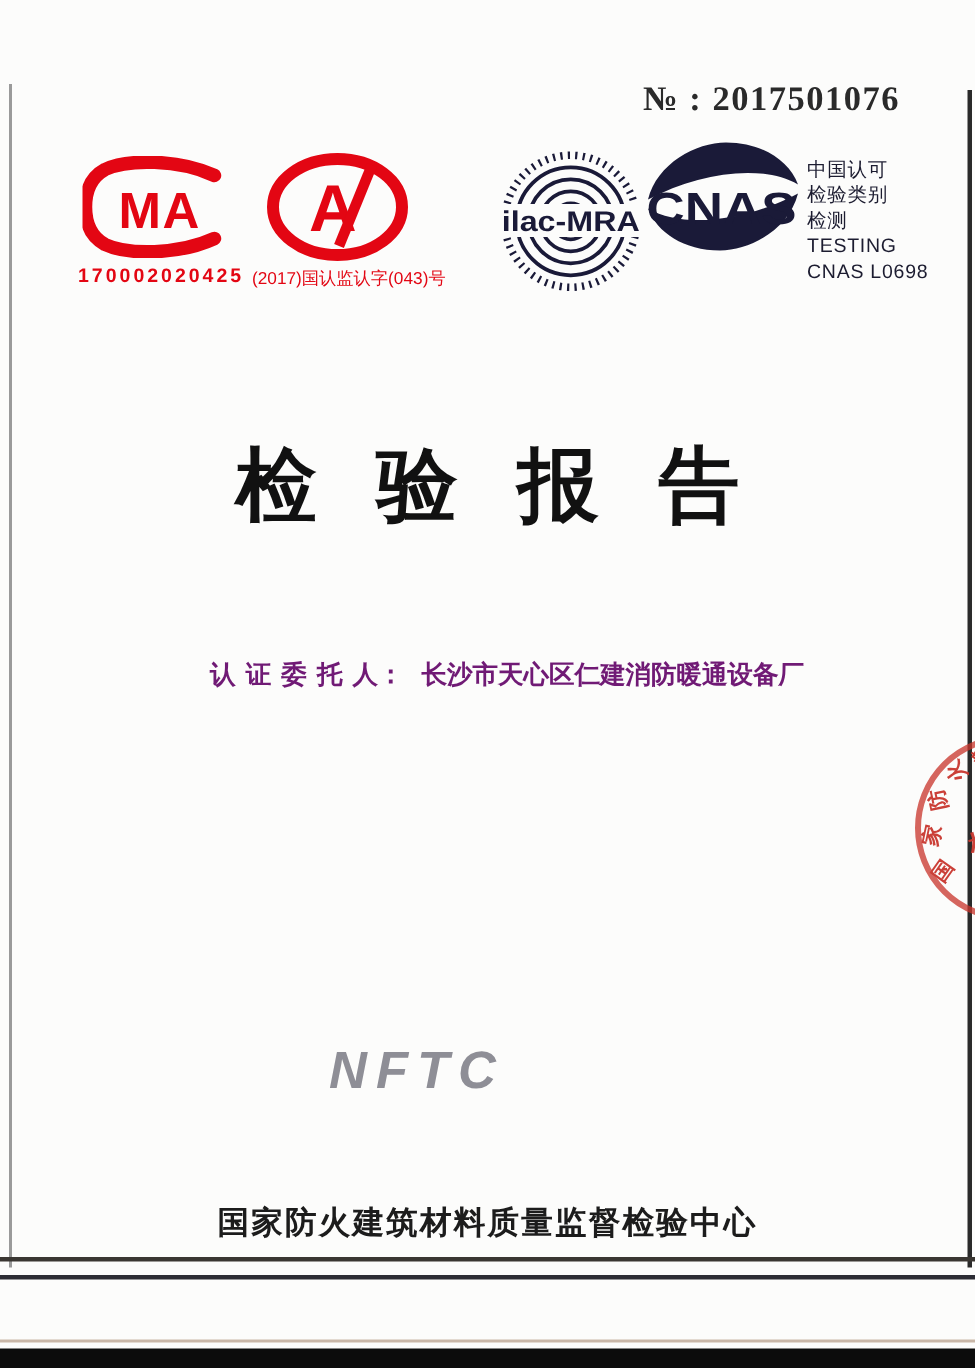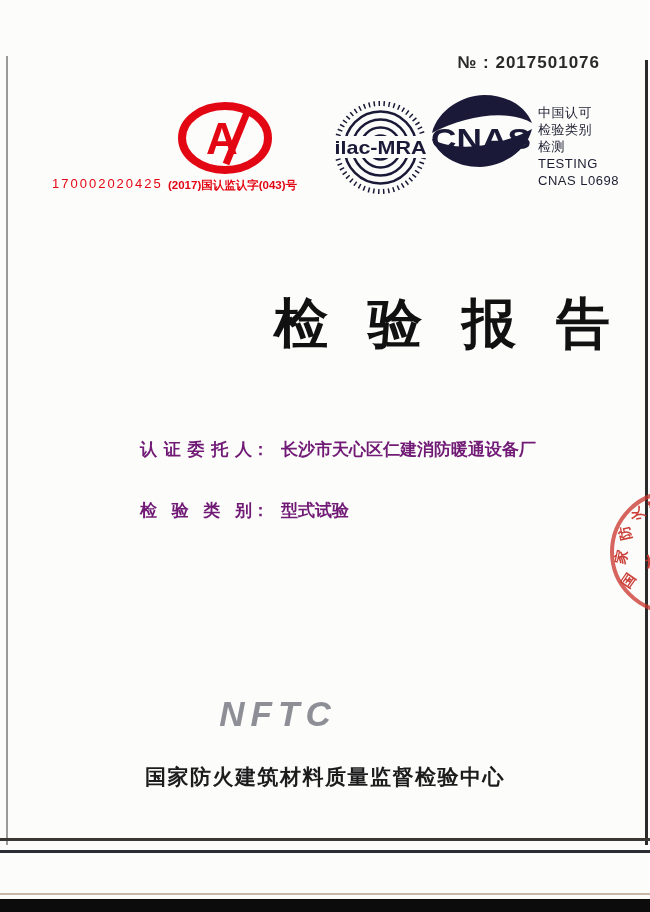--- a/index.html
+++ b/index.html
@@ -10,50 +10,50 @@
     color:#1d1d1d;
   }
   
   .edge-left{position:absolute;left:6px;top:56px;width:2px;height:789px;background:#9a9a9a;}
   .edge-right{position:absolute;left:645px;top:60px;width:3px;height:785px;background:#2a2a2a;}
   .rule-a{position:absolute;left:0;top:838px;width:650px;height:3px;background:#3a3632;}
   .rule-b{position:absolute;left:0;top:850px;width:650px;height:3px;background:#2c2c34;}
   .rule-c{position:absolute;left:0;top:893px;width:650px;height:2px;background:#c9b7a8;}
   .strip-bottom{position:absolute;left:0;top:899px;width:650px;height:13px;background:#0c0c0c;}
 
-  .report-no{position:absolute;top:53px;right:50px;font-size:17px;font-weight:600;letter-spacing:1px;color:#2a2a2a;}
+  .report-no{position:absolute;top:53px;right:50px;font-size:23px;font-weight:600;letter-spacing:1px;color:#2a2a2a;font-family:Liberation Serif, serif;}
 
   
   .cma-logo{position:absolute;left:55px;top:104px;}
   .cma-number{position:absolute;left:52px;top:176px;width:102px;text-align:left;
-    color:#e30613;font-size:13px;font-weight:normal;letter-spacing:2px;}
+    color:#e30613;font-size:13px;font-weight:bold;letter-spacing:2px;}
   .cal-logo{position:absolute;left:178px;top:102px;}
   .cal-caption{position:absolute;left:168px;top:178px;width:112px;text-align:right;
-    color:#e30613;font-size:11.5px;font-weight:bold;white-space:nowrap;}
+    color:#e30613;font-size:11.5px;font-weight:normal;white-space:nowrap;}
   .ilac-logo{position:absolute;left:333px;top:100px;}
   .cnas-logo{position:absolute;left:430px;top:92px;}
   .cnas-caption{position:absolute;left:538px;top:104px;font-size:13px;font-weight:normal;
     line-height:17px;color:#1c1c30;letter-spacing:0.5px;}
 
   
-  .title{position:absolute;left:0;top:288px;width:650px;text-align:right;
+  .title{position:absolute;left:0;top:288px;width:650px;text-align:center;
     font-size:54px;font-weight:bold;color:#111;letter-spacing:40px;padding-left:40px;box-sizing:border-box;}
 
   
   .fields{position:absolute;left:140px;top:436px;width:420px;font-size:17px;font-weight:600;color:#701a75;}
   .frow{margin-bottom:34px;line-height:27px;}
   .frow.tight{margin-bottom:14px;}
   .flabel{display:inline-block;width:112px;text-align:justify;text-align-last:justify;vertical-align:top;}
   .fcolon{display:inline-block;vertical-align:top;margin-right:12px;}
   .fvalue{display:inline-block;vertical-align:top;max-width:270px;}
 
   
   .nftc{position:absolute;left:0;top:694px;width:556px;text-align:center;
     font-size:35px;font-weight:bold;font-style:italic;letter-spacing:6px;color:#8e8e96;}
-  .org{position:absolute;left:0;top:763px;width:650px;text-align:center;
+  .org{position:absolute;left:0;top:801px;width:650px;text-align:center;
     font-size:21px;font-weight:bold;letter-spacing:1.5px;color:#1c1c1c;}
 
   
   .stamp{position:absolute;left:610px;top:490px;width:116px;height:116px;border-radius:50%;
     border:4px solid rgba(201,54,44,0.8);color:#c9362e;opacity:0.95;}
   .stamp span{position:absolute;font-weight:bold;}
   .stamp .s0{left:8px;top:78px;font-size:14px;transform:rotate(-55deg);}
   .stamp .s1{left:1px;top:54px;font-size:14px;transform:rotate(-78deg);}
   .stamp .s2{left:5px;top:30px;font-size:14px;transform:rotate(-102deg);}
   .stamp .s3{left:17px;top:11px;font-size:14px;transform:rotate(-125deg);}
@@ -67,20 +67,26 @@
 
   <div class="edge-left"></div>
   <div class="edge-right"></div>
   <div class="rule-a"></div>
   <div class="rule-b"></div>
   <div class="rule-c"></div>
   <div class="strip-bottom"></div>
 
   <div class="report-no">№ : 2017501076</div>
 
+  <div class="cma-logo">
+    <svg width="100" height="68" viewBox="0 0 100 68">
+      <path d="M 88,13 C 64,2 30,2 15,9 C 4,15 2,26 2,34 C 2,42 4,53 15,59 C 30,66 64,66 88,55" fill="none" stroke="#e30613" stroke-width="9" stroke-linecap="round"></path>
+      <text x="24" y="48" font-size="34" font-weight="bold" fill="#e30613" font-family="Liberation Sans, sans-serif" letter-spacing="1">MA</text>
+    </svg>
+  </div>
   <div class="cma-number">170002020425</div>
 
   <div class="cal-logo">
     <svg width="95" height="72" viewBox="0 0 95 72">
       <ellipse cx="47" cy="36" rx="43" ry="32" fill="none" stroke="#e30613" stroke-width="8"></ellipse>
       <text x="28" y="52" font-size="44" font-weight="bold" fill="#e30613" font-family="Liberation Sans, sans-serif">A</text>
       <line x1="70" y1="8" x2="48" y2="62" stroke="#e30613" stroke-width="7"></line>
     </svg>
   </div>
   <div class="cal-caption">(2017)国认监认字(043)号</div>
@@ -111,23 +117,20 @@
     <div>TESTING</div>
     <div>CNAS L0698</div>
   </div>
 
   <div class="title">检验报告</div>
 
   <div class="fields">
     <div class="frow">
       <span class="flabel">认证委托人</span><span class="fcolon">：</span><span class="fvalue">长沙市天心区仁建消防暖通设备厂</span>
     </div>
-    <div class="frow">
-      <span class="flabel">检验类别</span><span class="fcolon">：</span><span class="fvalue">型式试验</span>
-    </div>
   </div>
 
   <div class="nftc">NFTC</div>
   <div class="org">国家防火建筑材料质量监督检验中心</div>
 
   <div class="stamp">
     <span class="s0">国</span>
     <span class="s1">家</span>
     <span class="s2">防</span>
     <span class="s3">火</span>

